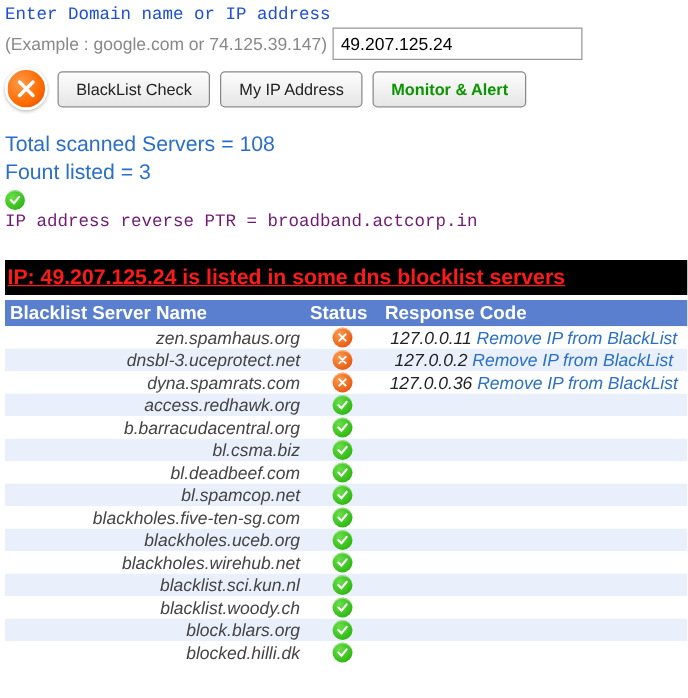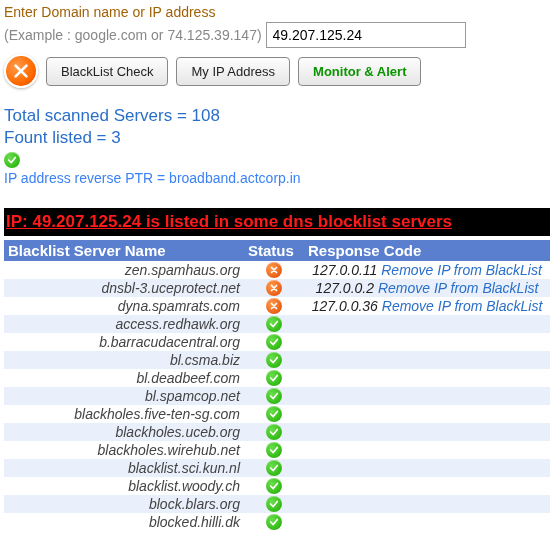--- a/index.html
+++ b/index.html
@@ -4,21 +4,21 @@
 <style>
   * { box-sizing: border-box; }
   body {
     font-family: Arial, sans-serif;
     font-size: 14px;
     margin: 0;
     padding: 4px;
     width: 550px;
     color: #222;
   }
-  .label { color: #a16207; font-size: 14px; margin-bottom: 2px; }
+  .label { color: #1d4ed8; font-size: 14px; margin-bottom: 2px; font-family: Liberation Mono, monospace; }
   .example { color: #888; font-size: 14px; display: inline-block; vertical-align: middle; }
   .ip-input {
     width: 200px;
     height: 26px;
     padding: 3px 6px;
     border: 1px solid #999;
     font-size: 14px;
     vertical-align: middle;
   }
   .row1 { margin-top: 6px; display: flex; align-items: center; gap: 8px; }
@@ -37,21 +37,21 @@
     border-radius: 4px;
     padding: 6px 14px;
     font-size: 13px;
     cursor: pointer;
     color: #222;
   }
   .btn-green { color: #0a9400; font-weight: bold; }
   .summary { margin-top: 18px; color: #2a6fc9; font-size: 17px; }
   .summary .line { margin-bottom: 2px; }
   .check-row { display: flex; align-items: center; gap: 4px; margin-top: 4px;}
-  .ptr { color: #3b82f6; font-size: 14px; margin-top: 2px;}
+  .ptr { color: #701a75; font-size: 14px; margin-top: 2px; font-family: Liberation Mono, monospace;}
   .warn-bar {
     background: #000; color: #ff1a1a; font-weight: bold;
     font-size: 17px; padding: 4px 2px; margin-top: 22px; width: 546px; text-decoration: underline;
   }
   table.results {
     border-collapse: collapse; width: 546px; margin-top: 4px;
     font-size: 14px;
   }
   table.results thead th {
     background: #5a7fcf; color: #fff; font-weight: bold;

